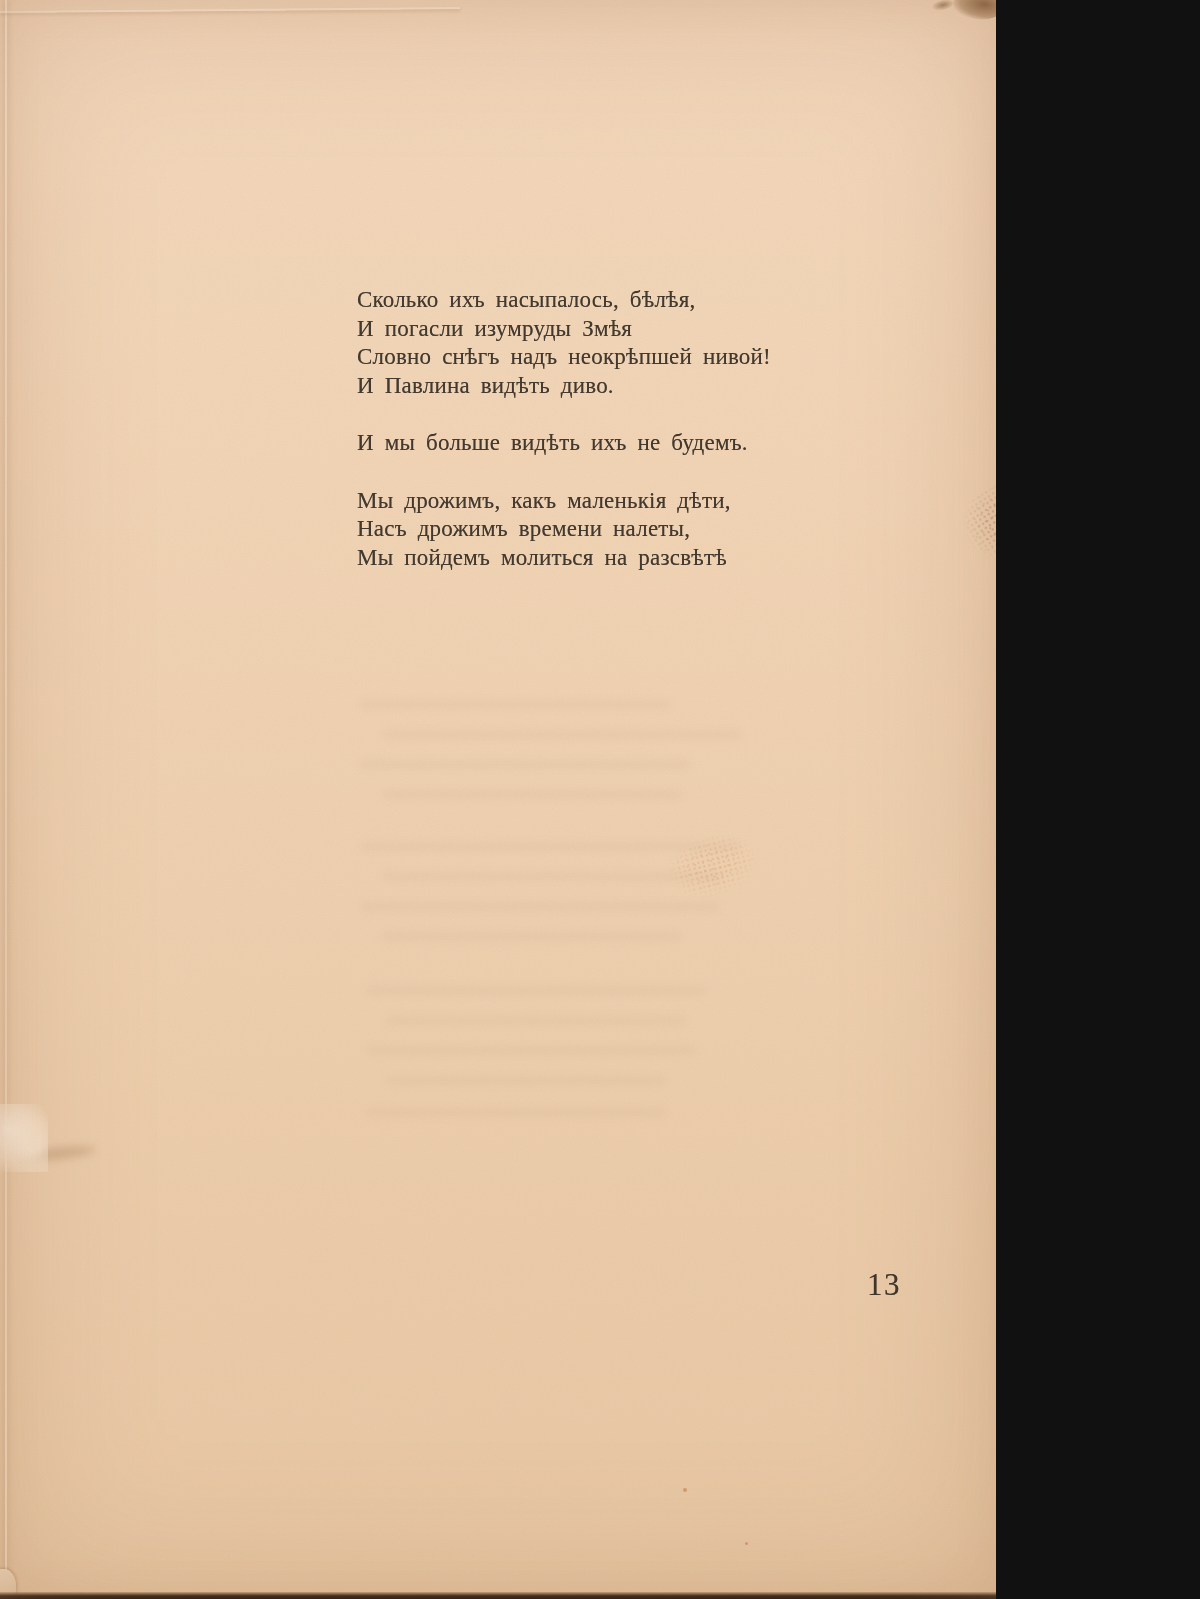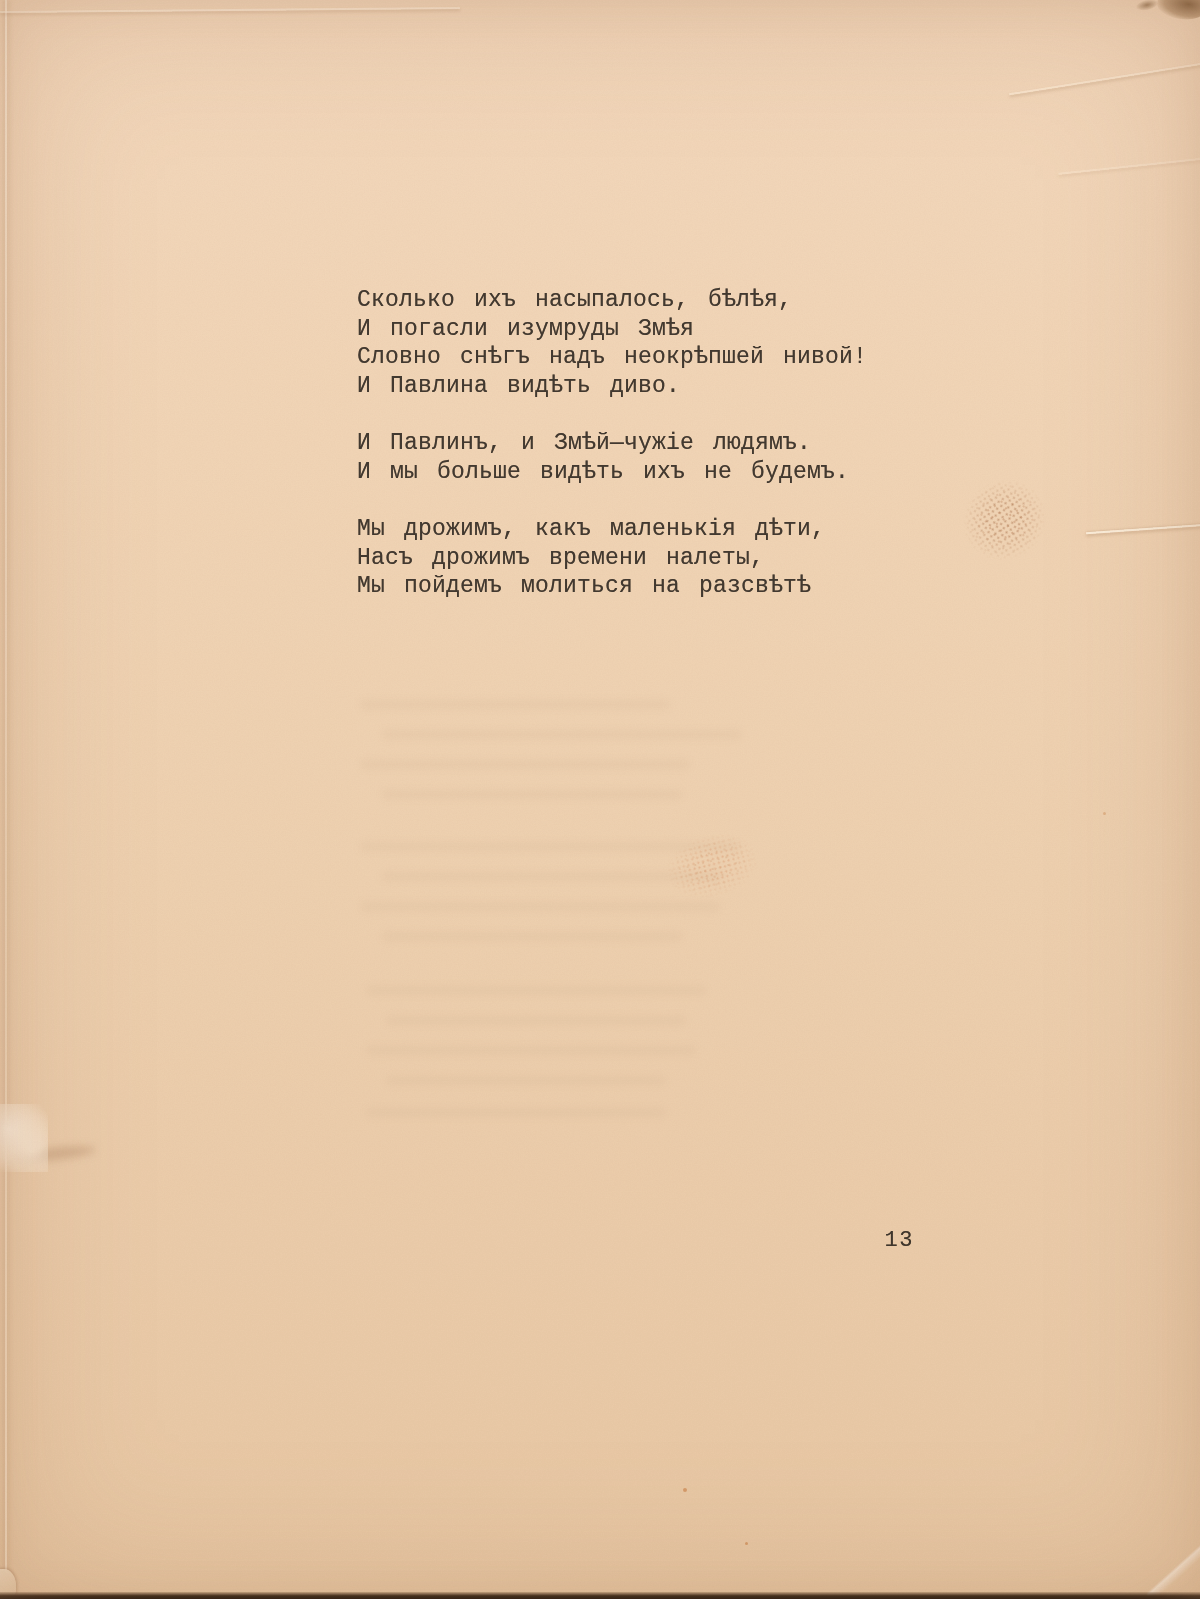--- a/index.html
+++ b/index.html
@@ -1,41 +1,41 @@
 <!DOCTYPE html>
 <html><head>
 <meta charset="utf-8">
 <style>
   html, body { margin: 0; padding: 0; background: #111; }
   .page {
     position: relative;
-    width: 1200px;
+    width: 996px;
     height: 1599px;
     overflow: hidden;
     background: linear-gradient(180deg, #f3d8bc 0%, #f1d5b6 28%, #eed1b0 55%, #ebccaa 78%, #e8c8a4 100%);
-    font-family: Liberation Mono, monospace;
+    font-family: Liberation Serif, serif;
   }
   
   .vignette {
     position: absolute; inset: 0; z-index: 9; pointer-events: none;
     box-shadow: inset 0 0 150px rgba(173,128,92,0.32), inset 0 0 40px rgba(185,140,100,0.16);
   }
   
   .poem {
     position: absolute; left: 357px; top: 286px; z-index: 5;
     font-size: 23px; line-height: 28.5px;
     color: #423930;
     letter-spacing: 0.2px; word-spacing: 5px;
     text-shadow: 0 0 0.5px rgba(62,48,34,0.55);
   }
   .stanza { margin: 0 0 29px 0; }
   .stanza p { margin: 0; }
   .page-number {
-    position: absolute; left: 854px; top: 1228px; width: 60px; z-index: 5;
-    text-align: right; font-size: 22px; line-height: 26px;
+    position: absolute; left: 854px; top: 1272px; width: 60px; z-index: 5;
+    text-align: center; font-size: 31px; line-height: 26px;
     color: #3f362c; letter-spacing: 1.5px;
     text-shadow: 0 0 0.5px rgba(62,48,34,0.5);
   }
   
   .bleed div {
     position: absolute; height: 9px; border-radius: 5px;
     background: #af8c6c; filter: blur(4px); opacity: 0.09;
   }
   
   .stain {
@@ -159,21 +159,20 @@
   <div class="bottom-edge"></div>
 
   <div class="poem">
     <div class="stanza">
       <p>Сколько ихъ насыпалось, бѣлѣя,</p>
       <p>И погасли изумруды Змѣя</p>
       <p>Словно снѣгъ надъ неокрѣпшей нивой!</p>
       <p>И Павлина видѣть диво.</p>
     </div>
     <div class="stanza">
-      <p>И Павлинъ, и Змѣй—чужіе людямъ.</p>
       <p>И мы больше видѣть ихъ не будемъ.</p>
     </div>
     <div class="stanza">
       <p>Мы дрожимъ, какъ маленькія дѣти,</p>
       <p>Насъ дрожимъ времени налеты,</p>
       <p>Мы пойдемъ молиться на разсвѣтѣ</p>
     </div>
   </div>
 
   <div class="page-number">13</div>

